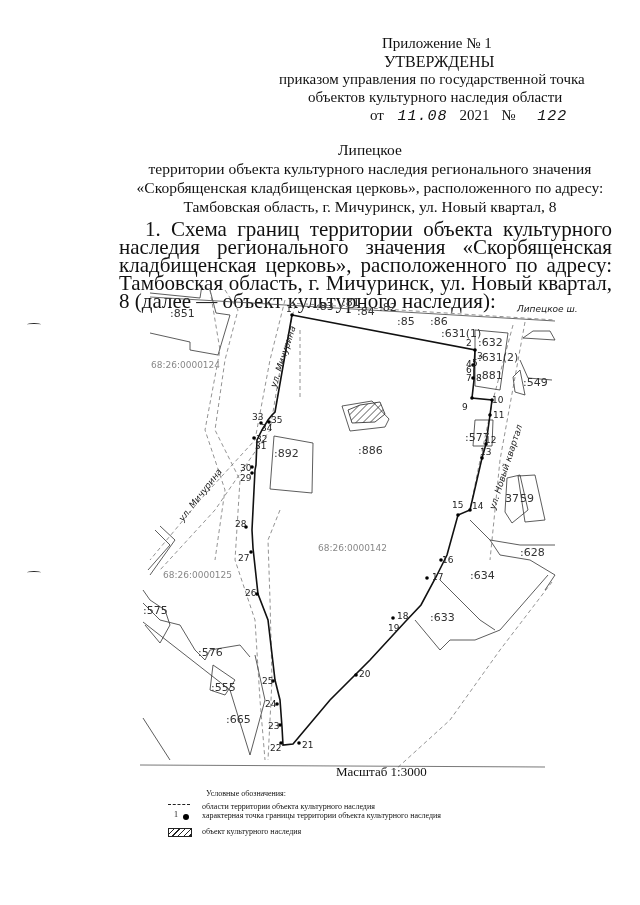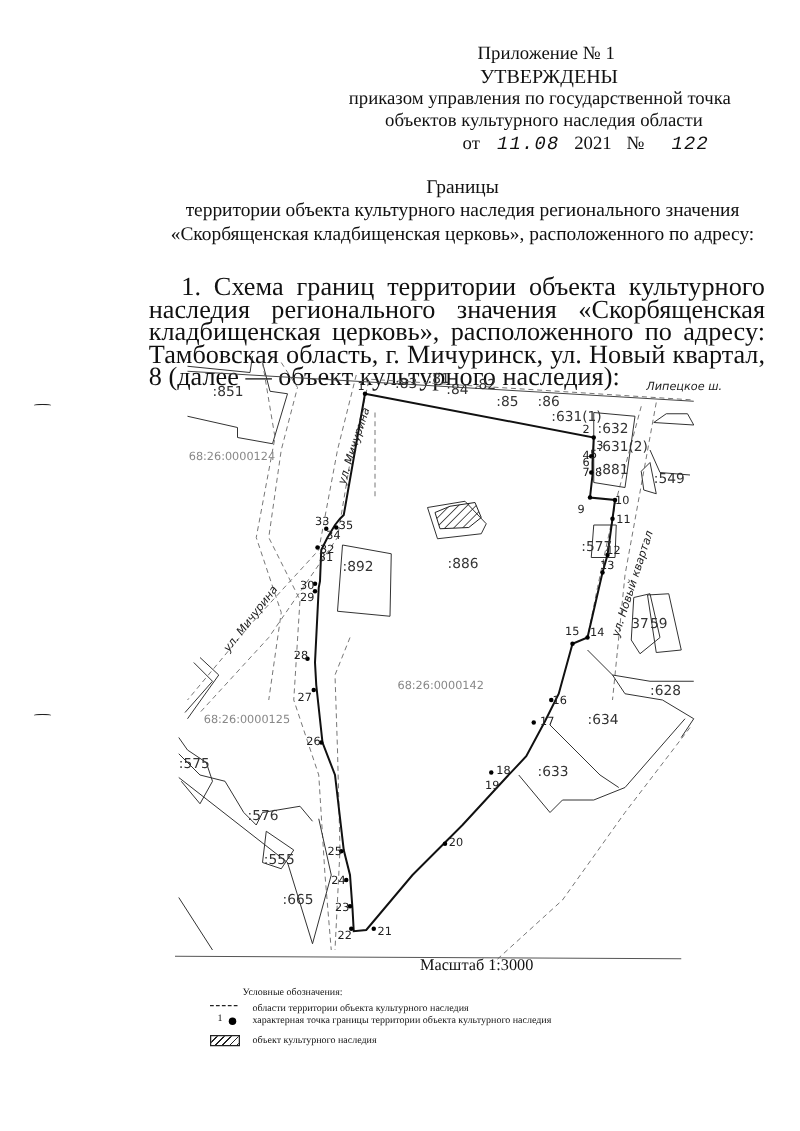--- a/index.html
+++ b/index.html
@@ -26,23 +26,24 @@
 <div class="hdr" style="left:308px; top:89px;">объектов культурного наследия области</div>
 <div class="hdr" style="left:370px; top:107px;">
   <span>от</span>
   <span class="hw" style="margin-left:10px;">11.08</span>
   <span style="margin-left:8px;">2021</span>
   <span style="margin-left:8px;">№</span>
   <span class="hw" style="margin-left:18px;">122</span>
 </div>
 
 <div class="title-block">
-  <div>Границы</div>
+  <div>Липецкое</div>
   <div>территории объекта культурного наследия регионального значения</div>
   <div>«Скорбященская кладбищенская церковь», расположенного по адресу:</div>
+  <div>Тамбовская область, г. Мичуринск, ул. Новый квартал, 8</div>
 </div>
 
 <div class="para">
   <span class="ind"></span><span>1.</span>
   <span>Схема границ территории объекта культурного наследия регионального значения «Скорбященская кладбищенская церковь», расположенного по адресу: Тамбовская область, г. Мичуринск, ул. Новый квартал, 8 (далее — объект культурного наследия):</span>
 </div>
 
 <div class="mark" style="top:323px;"></div>
 <div class="mark" style="top:571px;"></div>
 
@@ -211,21 +212,21 @@
     <text transform="translate(276,388) rotate(-72)">ул. Мичурина</text>
     <text transform="translate(183,522) rotate(-52)">ул. Мичурина</text>
     <text transform="translate(495,510) rotate(-72)">ул. Новый квартал</text>
   </g>
 </svg>
 </div>
 
 <div class="scale">Масштаб 1:3000</div>
 
 <div class="legend">
-  <div class="lt" style="left:24px; top:0px;">Условные обозначения:</div>
+  <div class="lt" style="left:36px; top:0px;">Условные обозначения:</div>
   <div class="lt" style="left:-2px; top:16px; width:22px; border-top:1px dashed #222;"></div>
   <div class="lt" style="left:32px; top:13px;">области территории объекта культурного наследия</div>
   <div class="lt" style="left:4px; top:21px;">
     <span>1</span>
     <span style="display:inline-block; width:6px; height:6px; border-radius:50%; background:#000; margin-left:3px; vertical-align:-3px;"></span>
   </div>
   <div class="lt" style="left:32px; top:22px;">характерная точка границы территории объекта культурного наследия</div>
   <div class="lt" style="left:-2px; top:40px; width:22px; height:7px; border:1px solid #222; background:repeating-linear-gradient(135deg,#fff 0 3px,#222 3px 4px);"></div>
   <div class="lt" style="left:32px; top:38px;">объект культурного наследия</div>
 </div>

